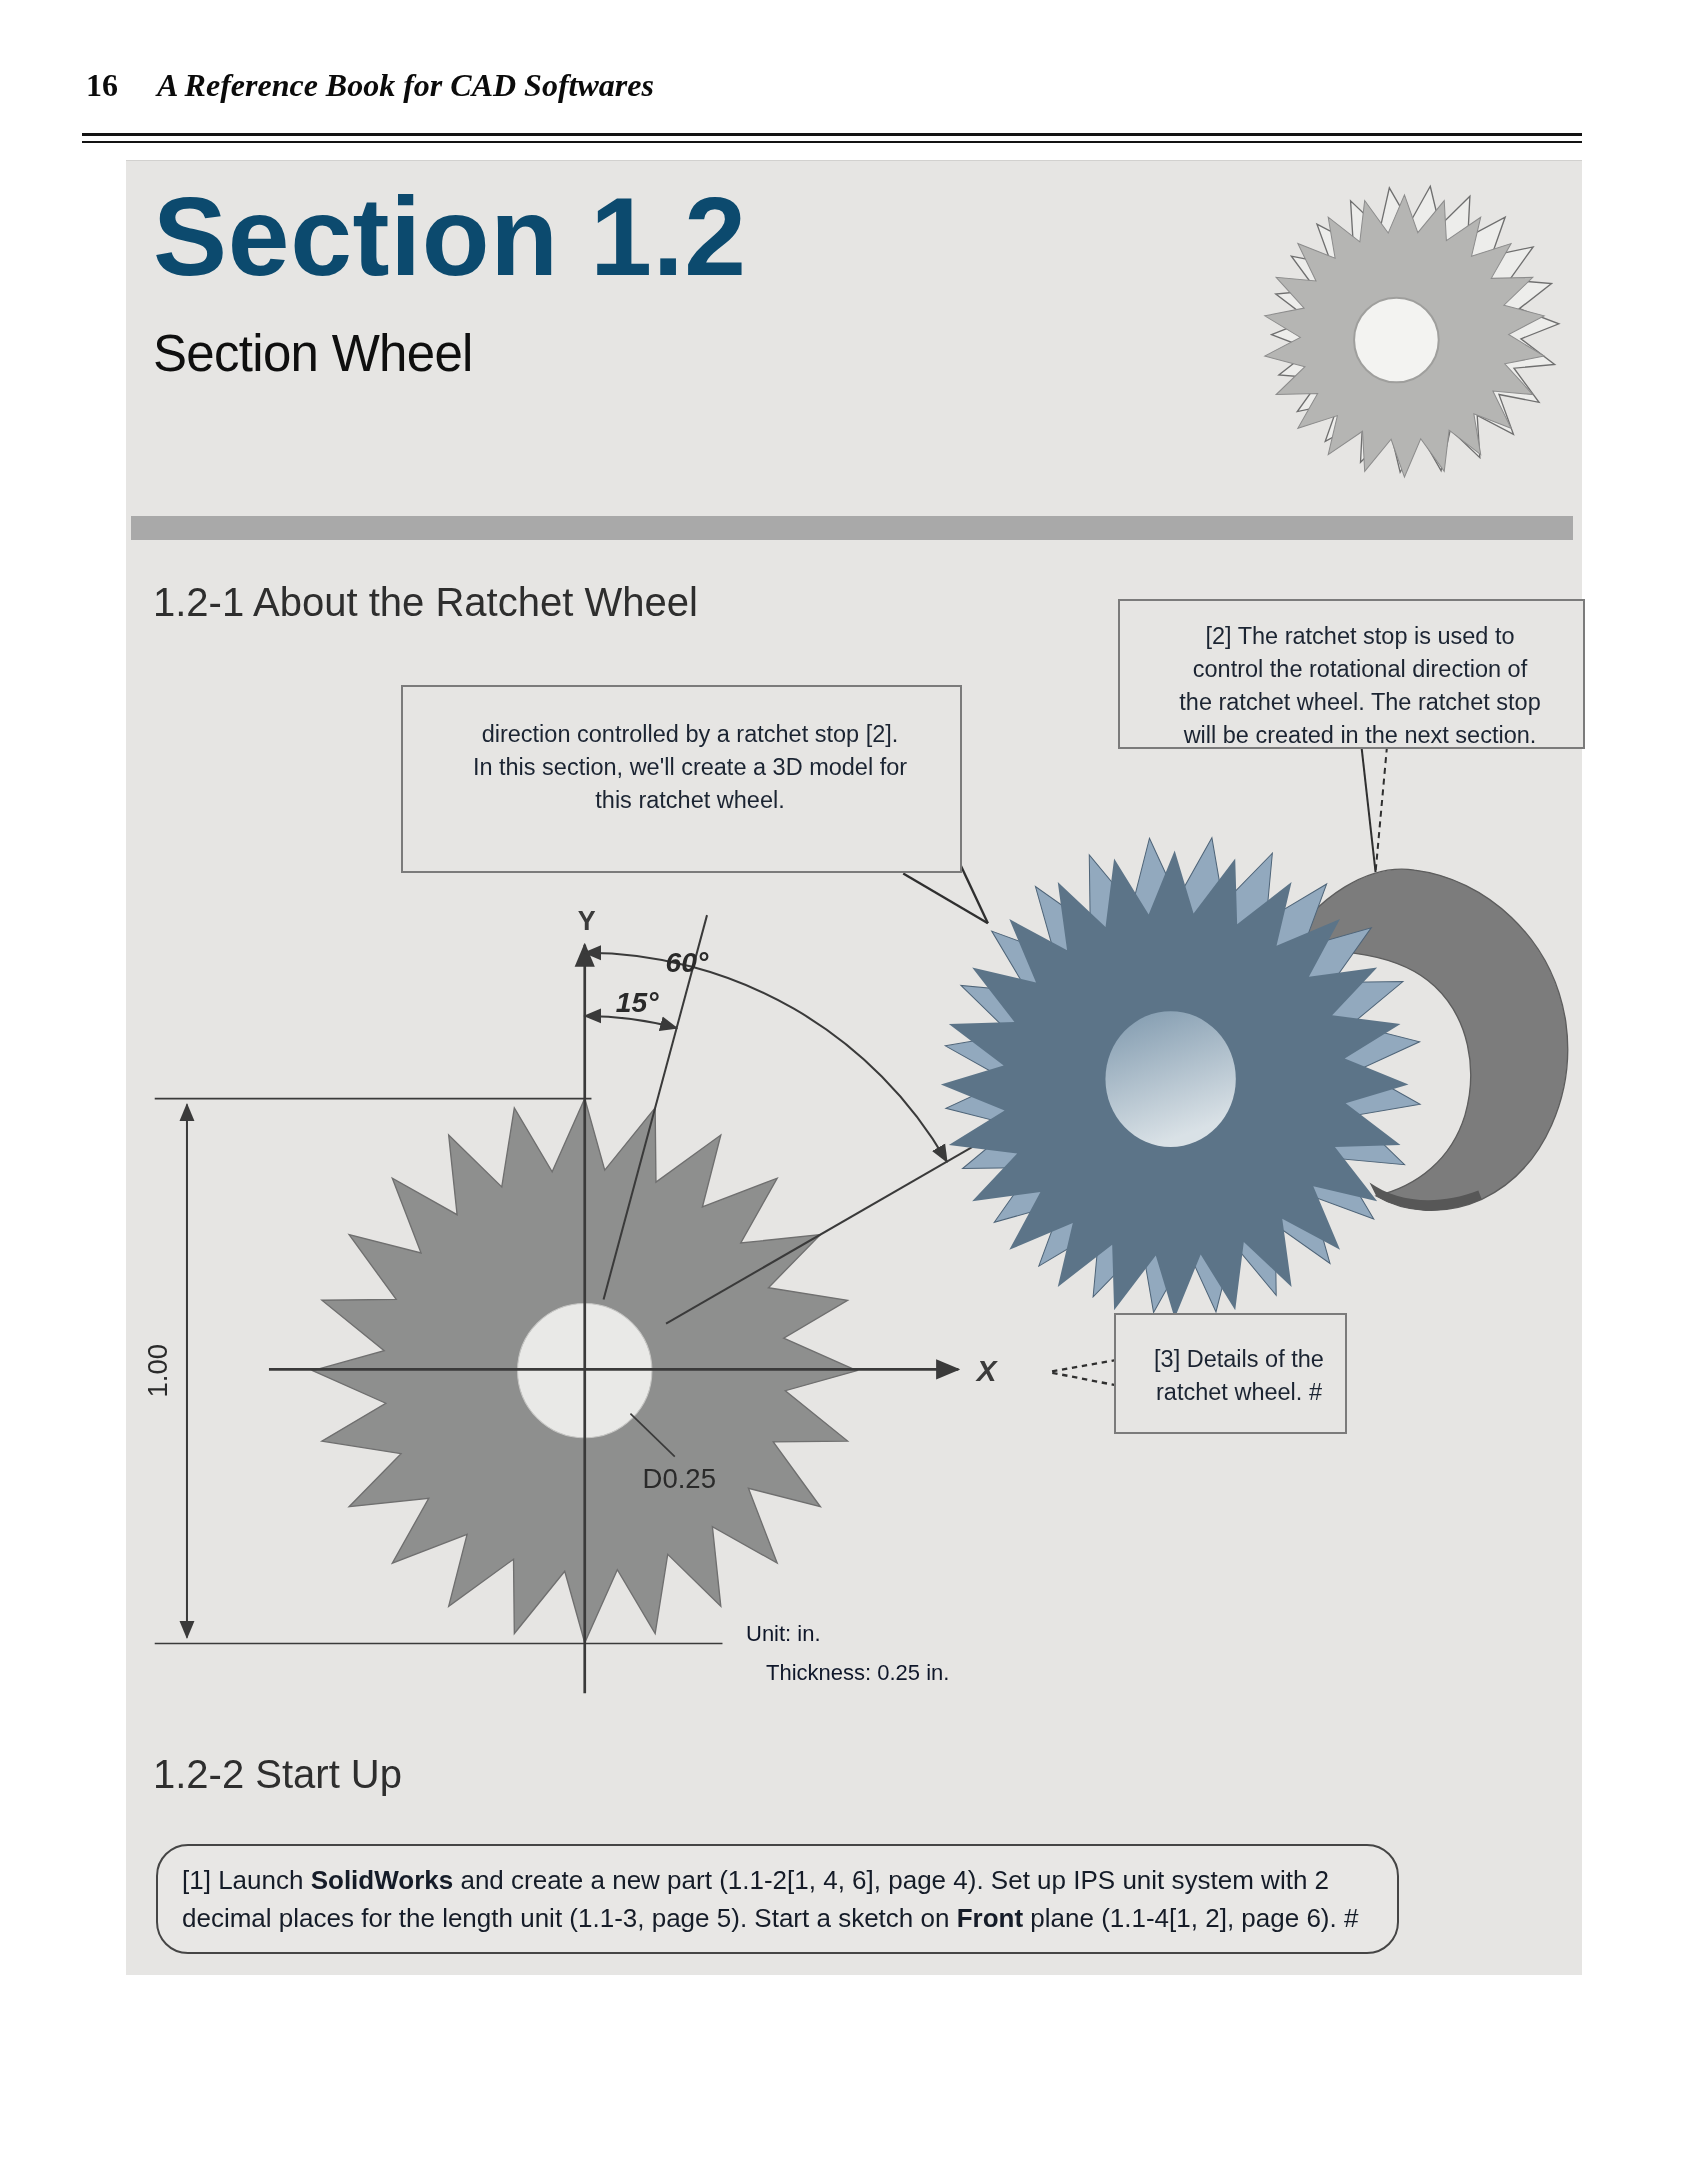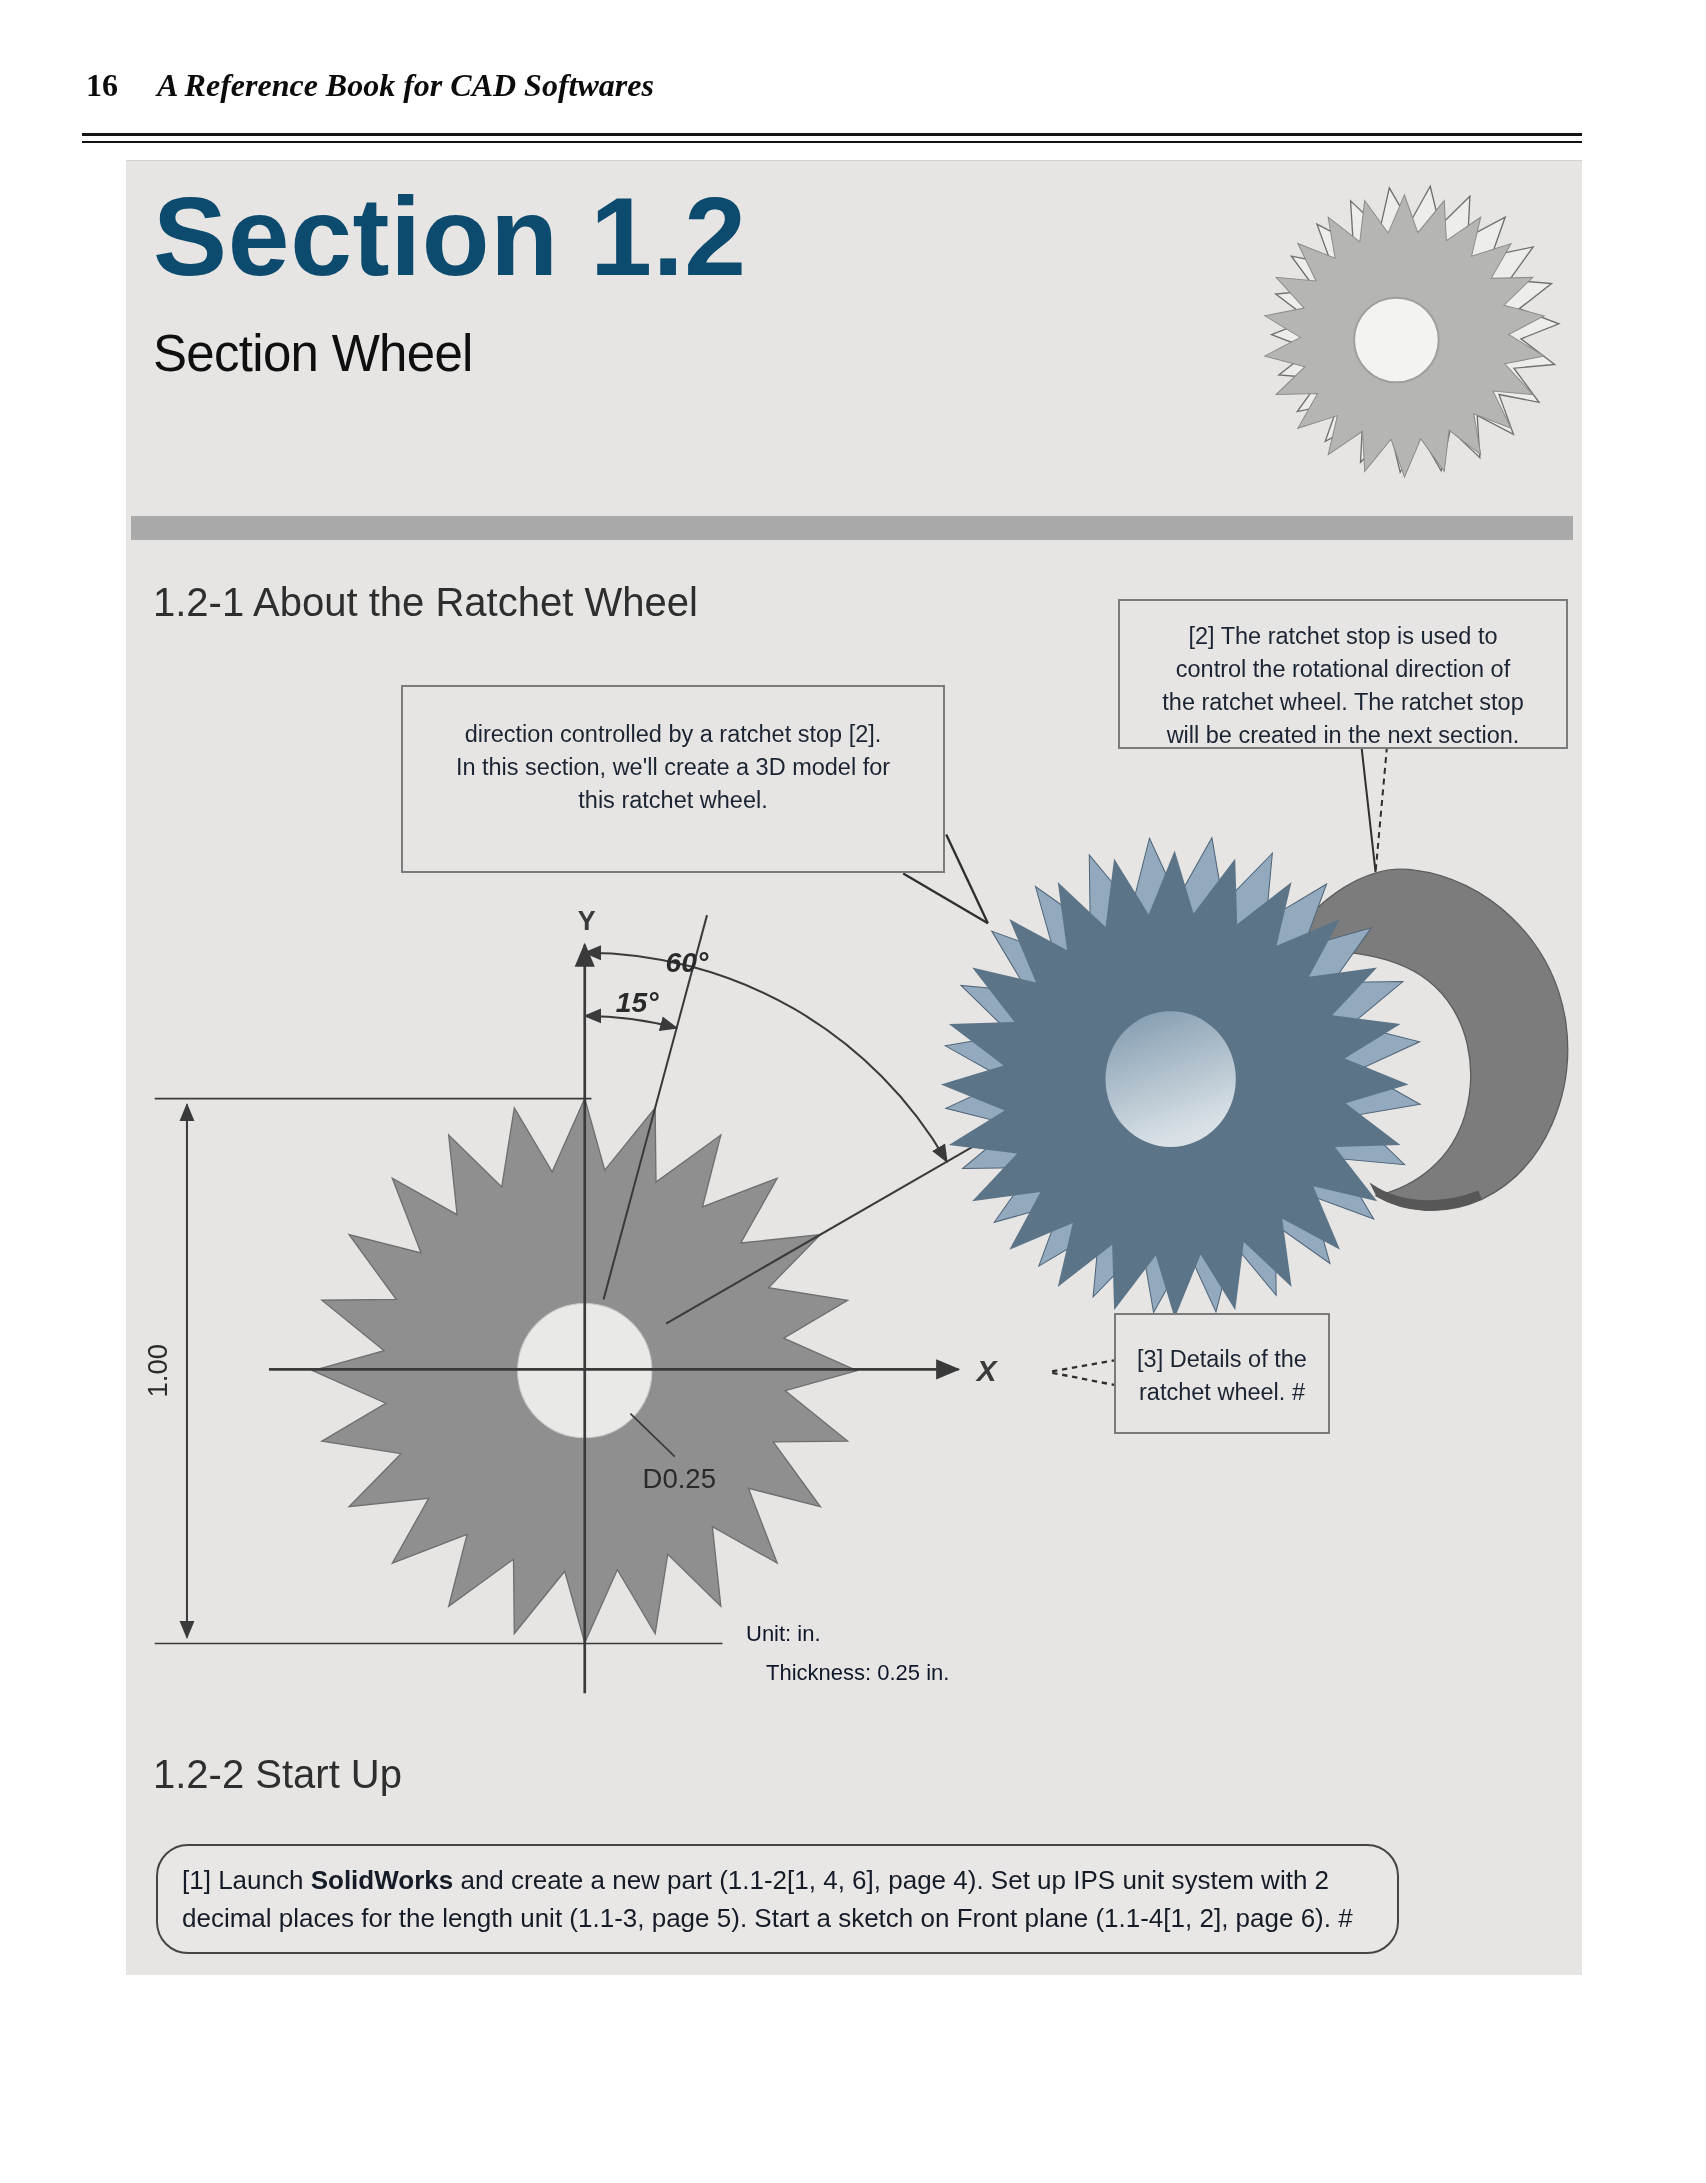--- a/index.html
+++ b/index.html
@@ -12,21 +12,21 @@
 
   .panel{position:absolute;left:126px;top:160px;width:1456px;height:1814px;background:#e6e5e3;border-top:1.3px solid #d2d1cf;}
 
   .section-label{position:absolute;left:27px;top:12px;font-size:111px;font-weight:700;letter-spacing:0.7px;color:#0c4a6e;white-space:nowrap;}
   .chapter-title{position:absolute;left:27px;top:163px;font-size:51px;font-weight:400;letter-spacing:-0.7px;color:#0f0f0f;white-space:nowrap;}
   .bar{position:absolute;left:5.4px;top:355px;width:1442px;height:24px;background:#a9a9a9;}
   .h-num{position:absolute;font-size:40px;font-weight:400;color:#2e2e2e;white-space:nowrap;}
   .h-about{left:27px;top:419px;}
   .h-start{left:27px;top:1591px;}
 
-  .callout{position:absolute;border:2.7px solid #7b7b7b;background:#e6e5e3;text-align:center;color:#1b2432;font-size:23.5px;line-height:33px;z-index:10;}
+  .callout{position:absolute;border:2.7px solid #7b7b7b;background:#e6e5e3;text-align:center;color:#1b2432;font-size:23.5px;line-height:33px;z-index:10;padding-left:17px;}
   .callout span{display:block;}
   .c1{left:275px;top:524px;width:540px;height:153px;padding-top:31px;}
   .c2{left:992px;top:438px;width:446px;height:127px;padding-top:19px;}
   .c3{left:988px;top:1152px;width:212px;height:89px;padding-top:28px;}
 
   .note{position:absolute;font-size:22px;color:#0f172a;white-space:nowrap;z-index:10;}
   .note-unit{left:620px;top:1460px;}
   .note-thick{left:620px;top:1499px;margin-left:20px;}
 
   .instr{position:absolute;left:30px;top:1683px;width:1191px;border:2.7px solid #454545;border-radius:32px;background:#e8e7e5;padding:15px 24px;font-size:26px;line-height:38px;color:#151c28;z-index:10;}
@@ -69,21 +69,21 @@
     <span>[3] Details of the</span>
     <span>ratchet wheel. #</span>
   </div>
 
   <div class="note note-unit">Unit: in.</div>
   <div class="note note-thick">Thickness: 0.25 in.</div>
 
   <div class="h-num h-start">1.2-2  Start Up</div>
 
   <div class="instr">
-    <span><span>[1] Launch </span><span style="font-weight: 700;">SolidWorks</span><span> and create a new part (1.1-2[1, 4, 6], page 4).  Set up </span><span style="font-weight: 400;">IPS</span><span> unit system with 2 decimal places for the length unit (1.1-3, page 5).  Start a sketch on </span><span style="font-weight: 400;">Front</span><span> plane (1.1-4[1, 2], page 6). #</span></span>
+    <span><span>[1] Launch </span><span style="font-weight: 700;">SolidWorks</span><span> and create a new part (1.1-2[1, 4, 6], page 4).  Set up </span><span style="font-weight: 400;">IPS</span><span> unit system with 2 decimal places for the length unit (1.1-3, page 5).  Start a sketch on </span><span style="font-weight: 700;">Front</span><span> plane (1.1-4[1, 2], page 6). #</span></span>
   </div>
 </div>
 
 <svg id="art" class="art" width="1707" height="2183" viewBox="0 0 2540 3249">
   <defs>
     <marker id="arr" viewBox="0 0 12 12" refX="11" refY="6" markerWidth="9" markerHeight="9" orient="auto-start-reverse">
       <path d="M0 1 L12 6 L0 11 Z" fill="#3a3a3a"></path>
     </marker>
     <linearGradient id="boreG" x1="0" y1="0" x2="0.35" y2="1">
       <stop offset="0" stop-color="#7e98ad"></stop>

